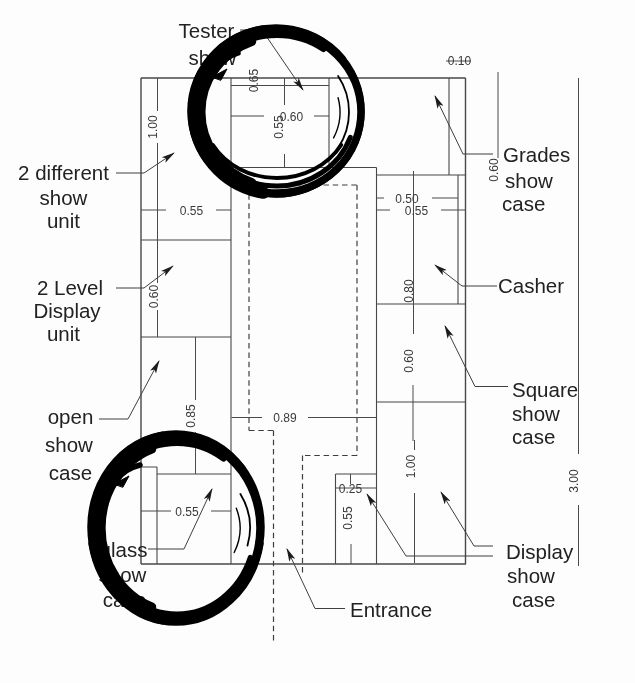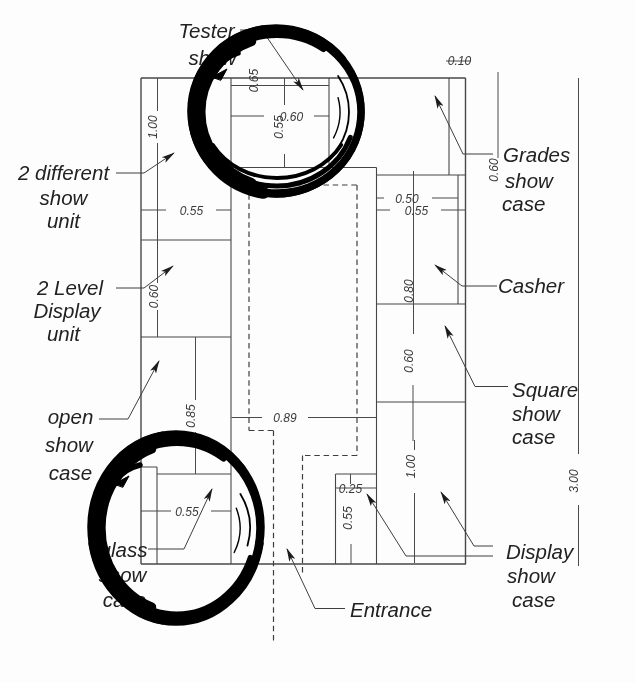--- a/index.html
+++ b/index.html
@@ -1,16 +1,16 @@
 <!DOCTYPE html>
 <html><head>
 <meta charset="utf-8">
 <style>
   html,body{margin:0;padding:0;background:#ffffff;}
-  #page{position:relative;width:635px;height:683px;background:#fdfdfd;font-family:"Liberation Sans",sans-serif;font-style:italic;}
+  #page{position:relative;width:635px;height:683px;background:#fdfdfd;font-family:"Liberation Sans",sans-serif;}
   svg{position:absolute;top:0;left:0;}
   text{fill:#222222;}
   .lbl{font-size:20.5px;fill:#1e1e1e;}
   .dim{font-size:12px;fill:#3a3a3a;}
 </style>
 </head>
 <body>
 <div id="page">
 <svg width="635" height="683" viewBox="0 0 635 683">
 <defs>

